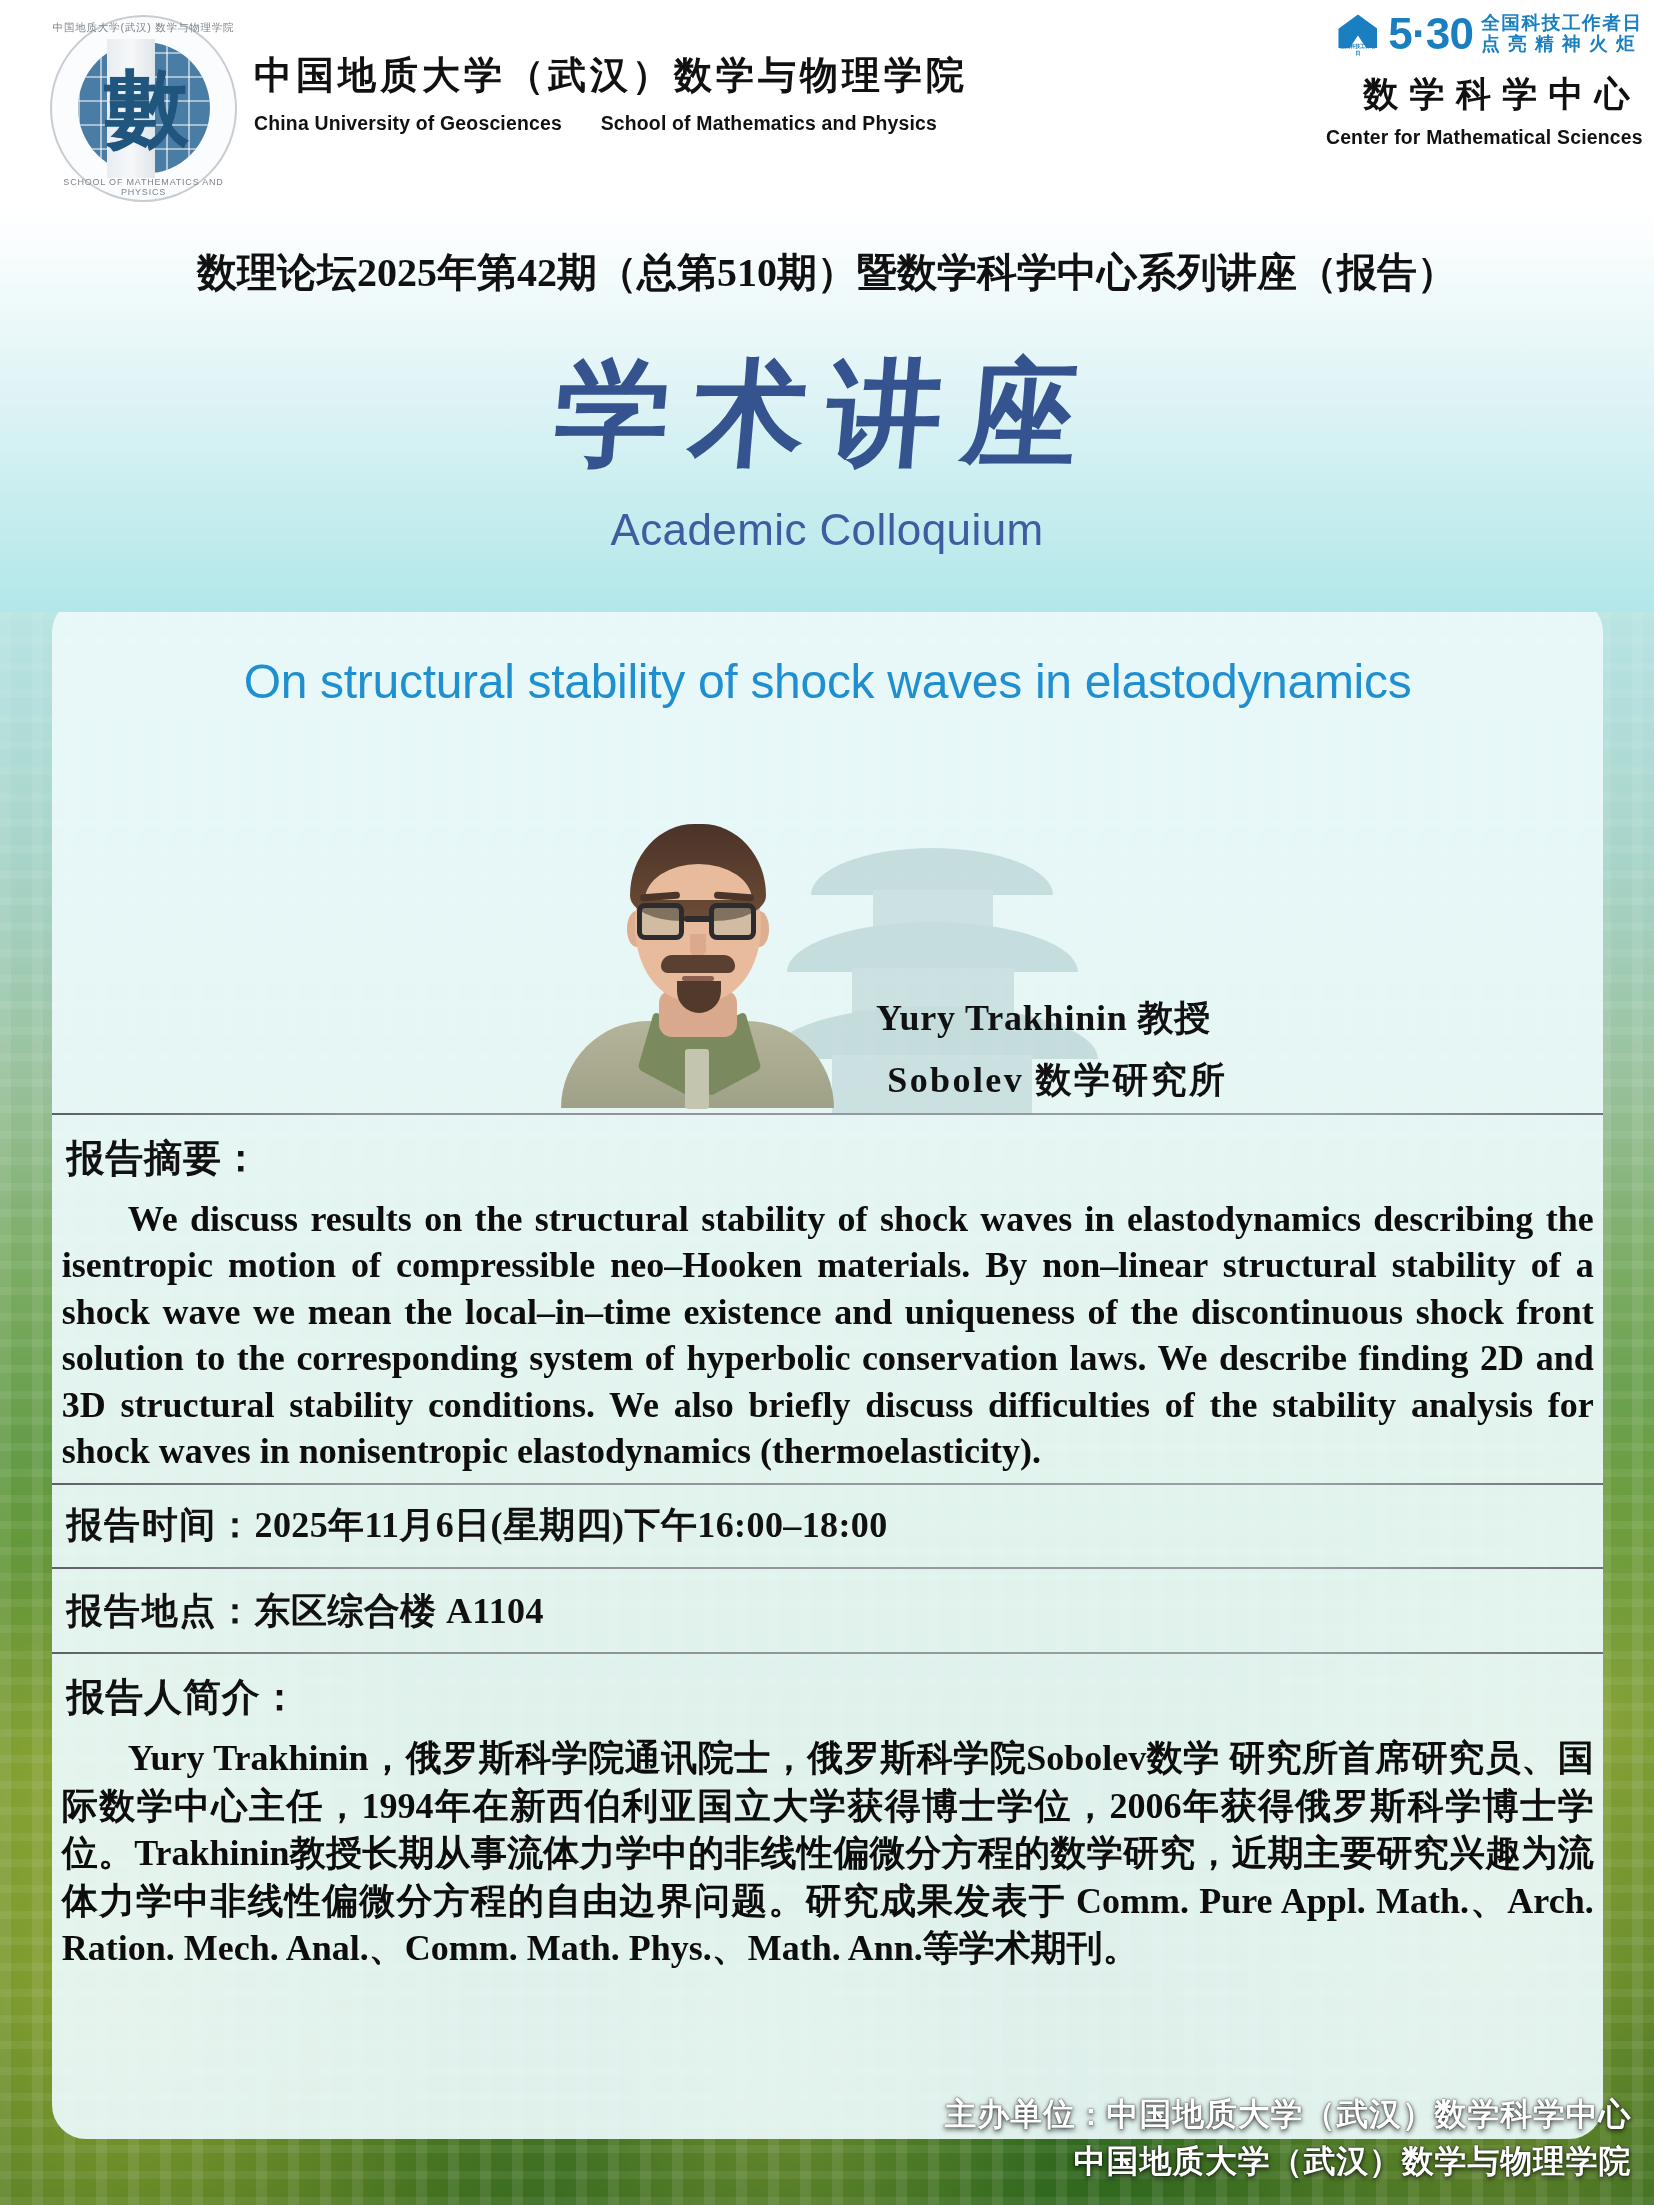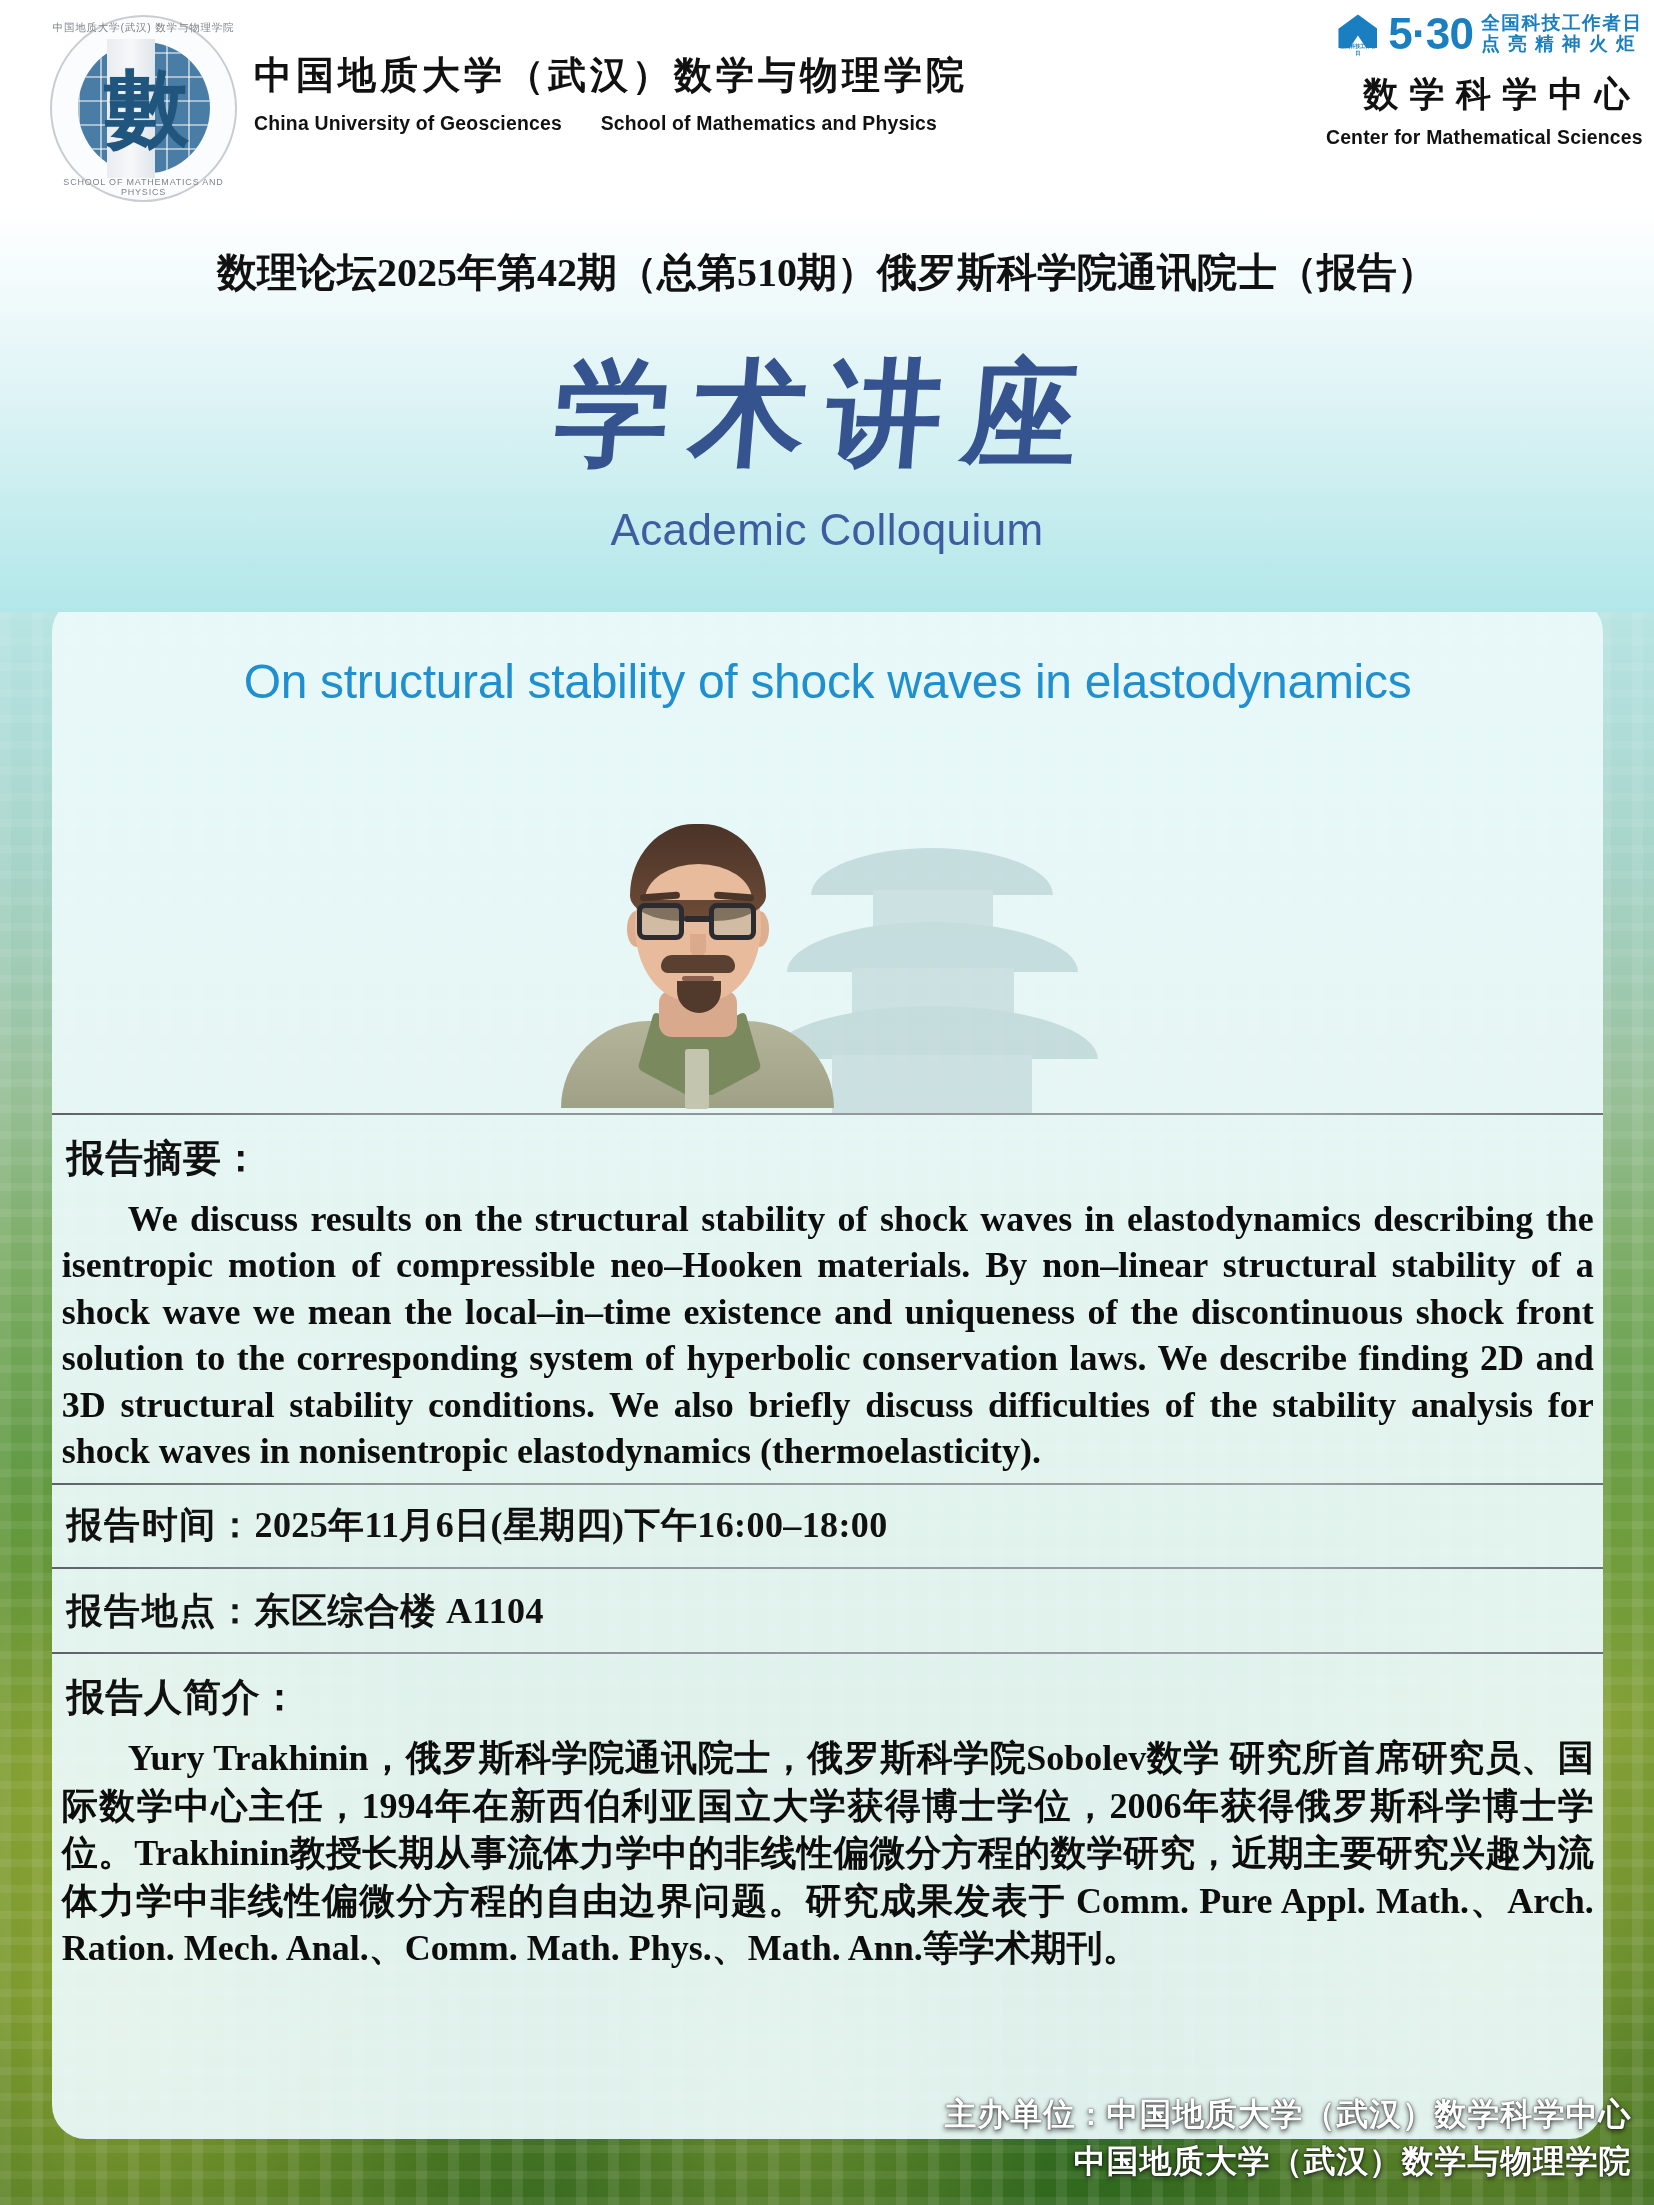--- a/index.html
+++ b/index.html
@@ -354,21 +354,21 @@
         <div>全国科技工作者日</div>
         <div>点 亮 精 神 火 炬</div>
       </div>
     </div>
     <div id="center-cn">数学科学中心</div>
     <div id="center-en">Center for Mathematical Sciences</div>
   </div>
 </div>
 
 <div id="title-band">
-  <div id="series-title">数理论坛2025年第42期（总第510期）俄罗斯科学院通讯院士（报告）</div>
+  <div id="series-title">数理论坛2025年第42期（总第510期）暨数学科学中心系列讲座（报告）</div>
   <div id="brush-title">学术讲座</div>
   <div id="brush-sub">Academic Colloquium</div>
 </div>
 
 <div id="card">
  <div id="card-inner">
 
   <div id="talk-title">On structural stability of shock waves in elastodynamics</div>
 
   <div id="pagoda">
@@ -396,20 +396,24 @@
       <div class="p-glass-l"></div>
       <div class="p-glass-r"></div>
       <div class="p-bridge"></div>
       <div class="p-nose"></div>
       <div class="p-mous"></div>
       <div class="p-mouth"></div>
       <div class="p-goatee"></div>
     </div>
   </div>
 
+  <div id="speaker-block">
+    <div id="speaker-name">Yury Trakhinin 教授</div>
+    <div id="speaker-affil">Sobolev 数学研究所</div>
+  </div>
 
   <div class="rule" id="rule1"></div>
 
   <div id="abstract-label">报告摘要：</div>
   <div id="abstract-body">We discuss results on the structural stability of shock waves in elastodynamics describing the isentropic motion of compressible neo–Hooken materials. By non–linear structural stability of a shock wave we mean the local–in–time existence and uniqueness of the discontinuous shock front solution to the corresponding system of hyperbolic conservation laws. We describe finding 2D and 3D structural stability conditions. We also briefly discuss difficulties of the stability analysis for shock waves in nonisentropic elastodynamics (thermoelasticity).</div>
 
   <div class="rule" id="rule2"></div>
 
   <div id="time-row">
     <span class="lbl">报告时间：</span><span>2025年11月6日(星期四)下午16:00–18:00</span>

